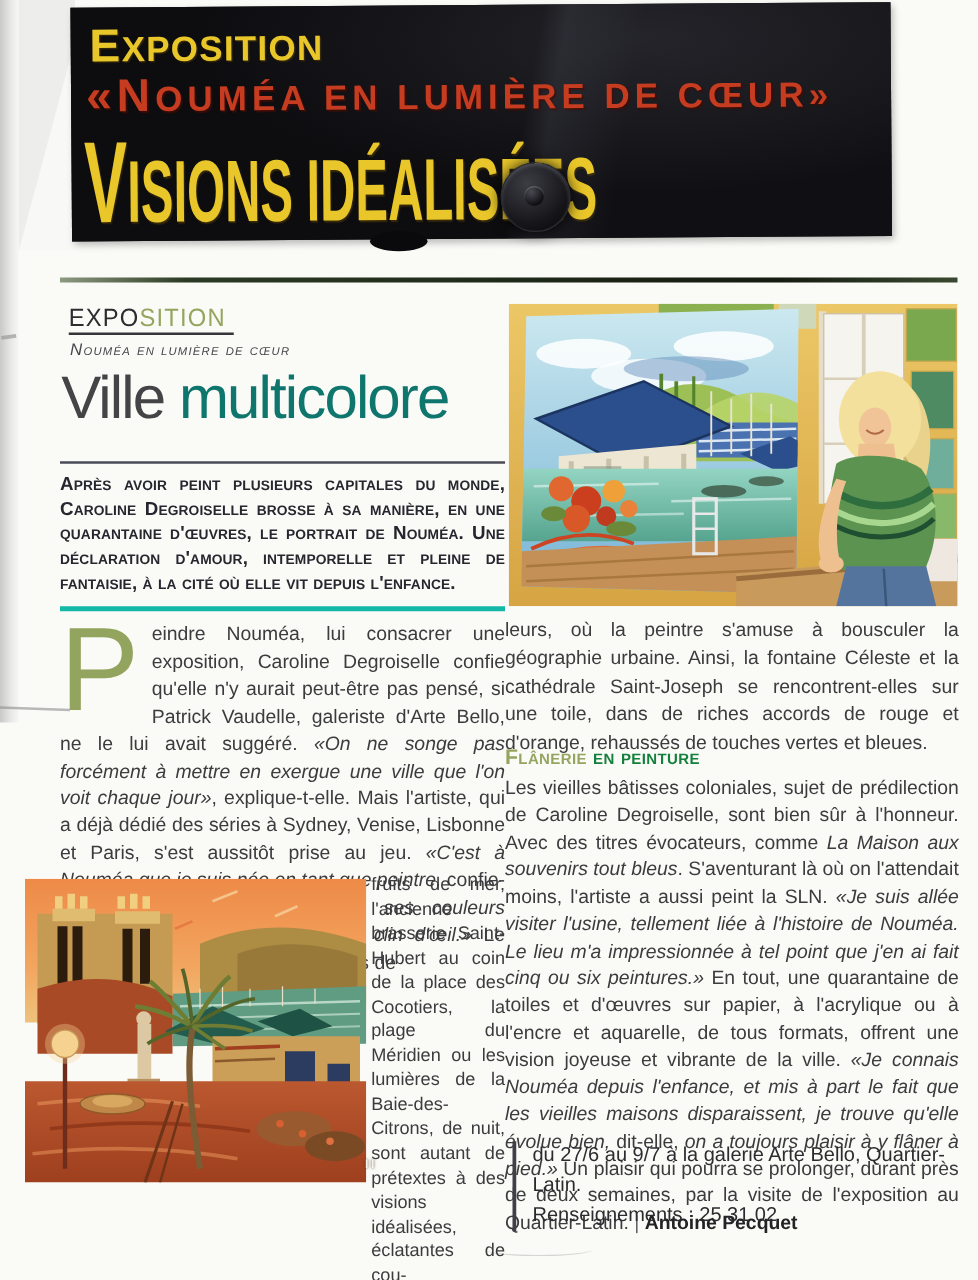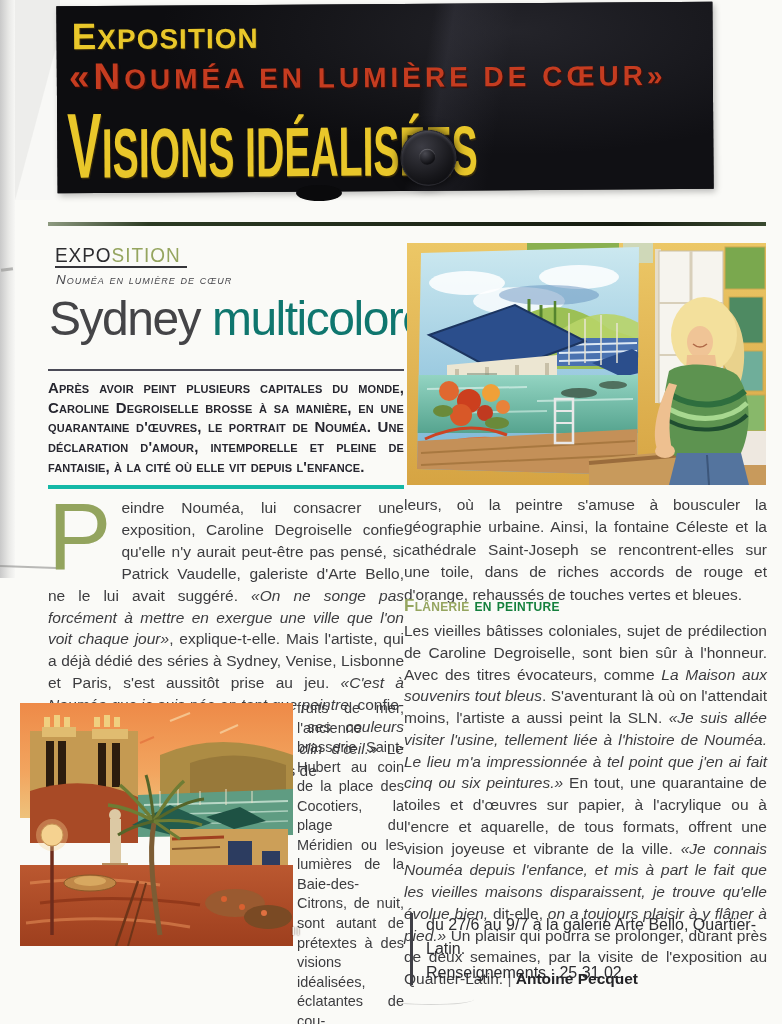--- a/index.html
+++ b/index.html
@@ -118,21 +118,21 @@
 <div class="abs banner-blob"></div>
 
 <div class="abs rule-green"></div>
 
 <div class="abs section-label">
   <span class="section-a">EXPO</span><span class="section-b">SITION</span>
 </div>
 <div class="abs section-underline"></div>
 <div class="abs subtitle">Nouméa en lumière de cœur</div>
 <div class="abs headline">
-  <span class="headline-a">Sydney </span><span class="headline-b">multicolore</span>
+  <span class="headline-a">Ville </span><span class="headline-b">multicolore</span>
 </div>
 
 <div class="abs lead">Après avoir peint plusieurs capitales du monde, Caroline Degroiselle brosse à sa manière, en une quarantaine d'œuvres, le portrait de Nouméa. Une déclaration d'amour, intemporelle et pleine de fantaisie, à la cité où elle vit depuis l'enfance.</div>
 
 <div class="abs photo">
 <svg width="359" height="242" viewBox="0 0 359 242">
   <defs>
     <linearGradient id="wallG" x1="0" y1="0" x2="0" y2="1">
       <stop offset="0" stop-color="#ecc766"></stop>
           <stop offset="1" stop-color="#d6a443"></stop>

